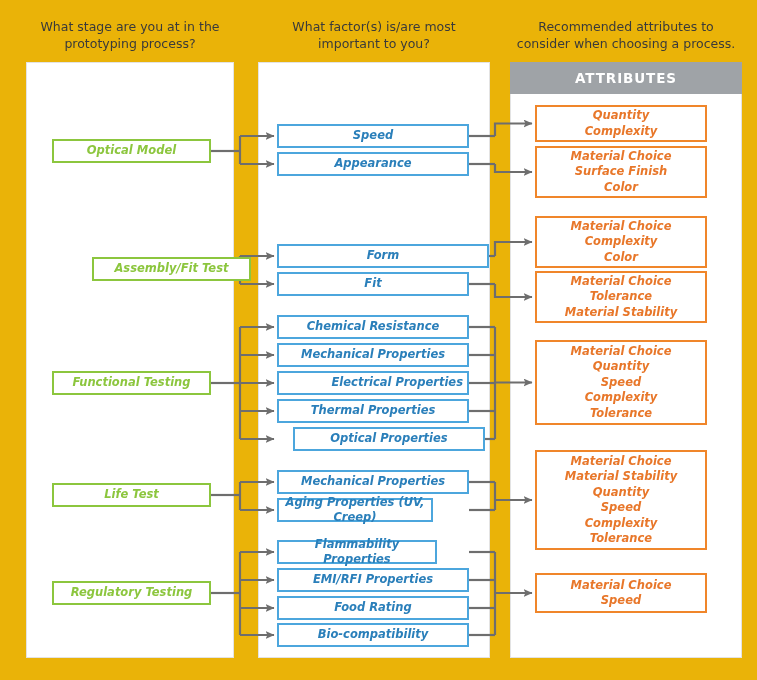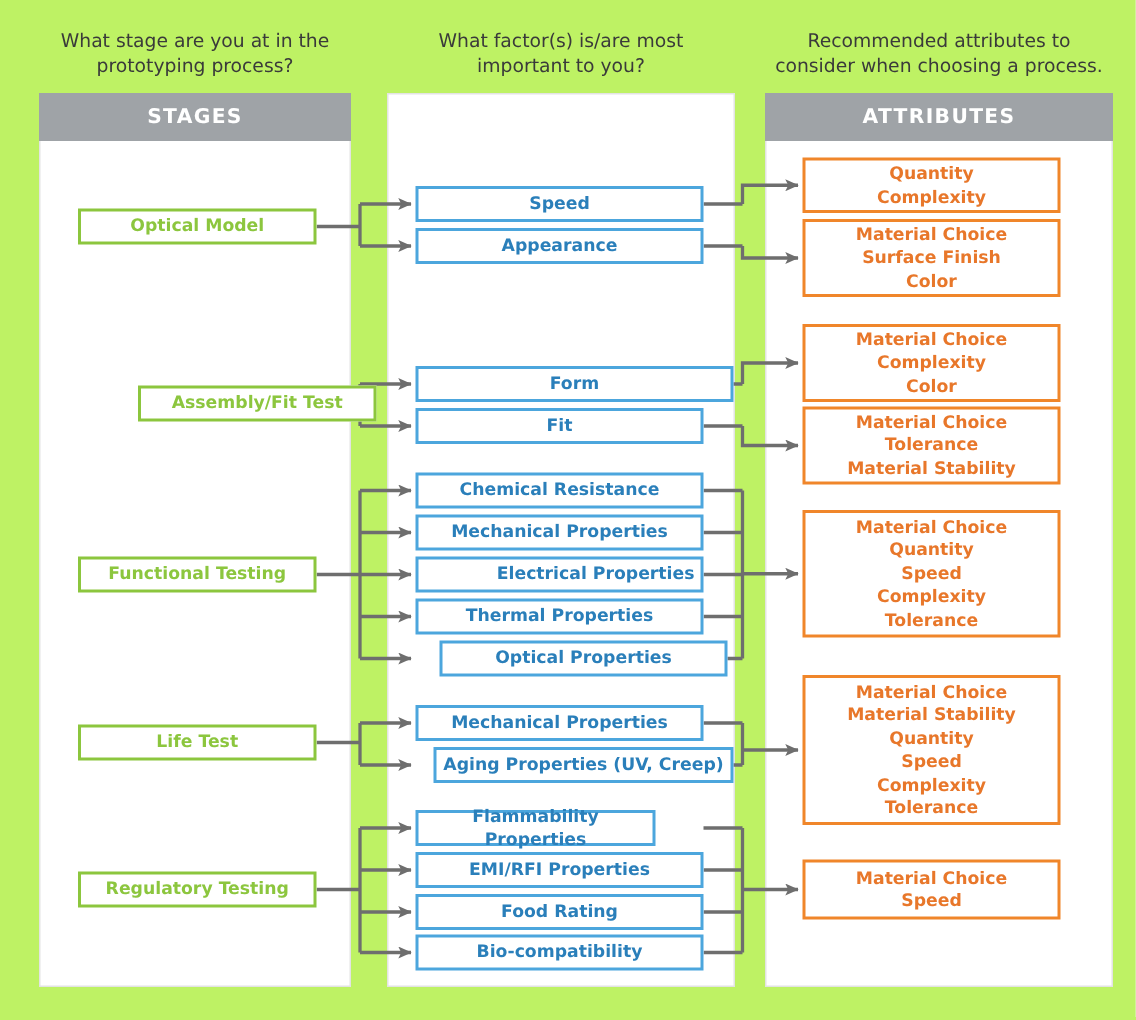--- a/index.html
+++ b/index.html
@@ -10,21 +10,21 @@
   body {
     width: 757px;
     height: 680px;
     font-family: "DejaVu Sans", sans-serif;
     overflow: hidden;
   }
   #stage {
     position: relative;
     width: 757px;
     height: 680px;
-    background: #bef264;
+    background: #eab308;
   }
   .col-question {
     position: absolute;
     text-align: center;
     font-size: 12.5px;
     line-height: 17px;
     color: #3a3a3a;
     font-weight: 400;
   }
   .panel {
@@ -51,20 +51,21 @@
     background: #ffffff;
     display: flex;
     align-items: center;
     justify-content: center;
     text-align: center;
     font-size: 11.5px;
     line-height: 15.5px;
     font-weight: 600;
     border-width: 2px;
     border-style: solid;
+    font-style: italic;
   }
   .node.stage {
     border-color: #8cc63e;
     color: #8cc63e;
   }
   .node.factor {
     border-color: #4ca6dd;
     color: #2a7fba;
   }
   .node.attribute {
@@ -94,21 +95,20 @@
 prototyping process?</div>
   <div class="col-question" style="left: 268px; top: 18px; width: 212px; white-space: pre-line;">What factor(s) is/are most
 important to you?</div>
   <div class="col-question" style="left: 510px; top: 18px; width: 232px; white-space: pre-line;">Recommended attributes to
 consider when choosing a process.</div>
 
   <div class="panel" style="left: 26px; top: 62px; width: 208px; height: 596px;"></div>
   <div class="panel" style="left: 258px; top: 62px; width: 232px; height: 596px;"></div>
   <div class="panel" style="left: 510px; top: 62px; width: 232px; height: 596px;"></div>
 
-  <div class="panel-header" style="left: 26px; top: 62px; width: 208px; height: 32px;">STAGES</div>
   <div class="panel-header" style="left: 510px; top: 62px; width: 232px; height: 32px;">ATTRIBUTES</div>
 
   <svg class="wires" viewBox="0 0 757 680" xmlns="http://www.w3.org/2000/svg">
     <defs>
       <marker id="arrow" markerWidth="9" markerHeight="8" refX="8.5" refY="4" orient="auto" markerUnits="userSpaceOnUse">
         <path d="M0,0 L9,4 L0,8 L2,4 Z" fill="#6e6e6e"></path>
       </marker>
     </defs>
     <g id="wire-layer" fill="none" stroke="#6e6e6e" stroke-width="2.2">
         <path d="M211,151 H240"></path>
@@ -205,21 +205,21 @@
       </div>
       <div class="node factor" style="left: 277px; top: 399px; width: 192px; height: 24px;">
         <span class="lines">Thermal Properties</span>
       </div>
       <div class="node factor" style="left: 293px; top: 427px; width: 192px; height: 24px;">
         <span class="lines">Optical Properties</span>
       </div>
       <div class="node factor" style="left: 277px; top: 470px; width: 192px; height: 24px;">
         <span class="lines">Mechanical Properties</span>
       </div>
-      <div class="node factor" style="left: 289px; top: 498px; width: 200px; height: 24px;">
+      <div class="node factor" style="left: 277px; top: 498px; width: 156px; height: 24px;">
         <span class="lines">Aging Properties (UV, Creep)</span>
       </div>
       <div class="node factor" style="left: 277px; top: 540px; width: 160px; height: 24px;">
         <span class="lines">Flammability Properties</span>
       </div>
       <div class="node factor" style="left: 277px; top: 568px; width: 192px; height: 24px;">
         <span class="lines">EMI/RFI Properties</span>
       </div>
       <div class="node factor" style="left: 277px; top: 596px; width: 192px; height: 24px;">
         <span class="lines">Food Rating</span>

